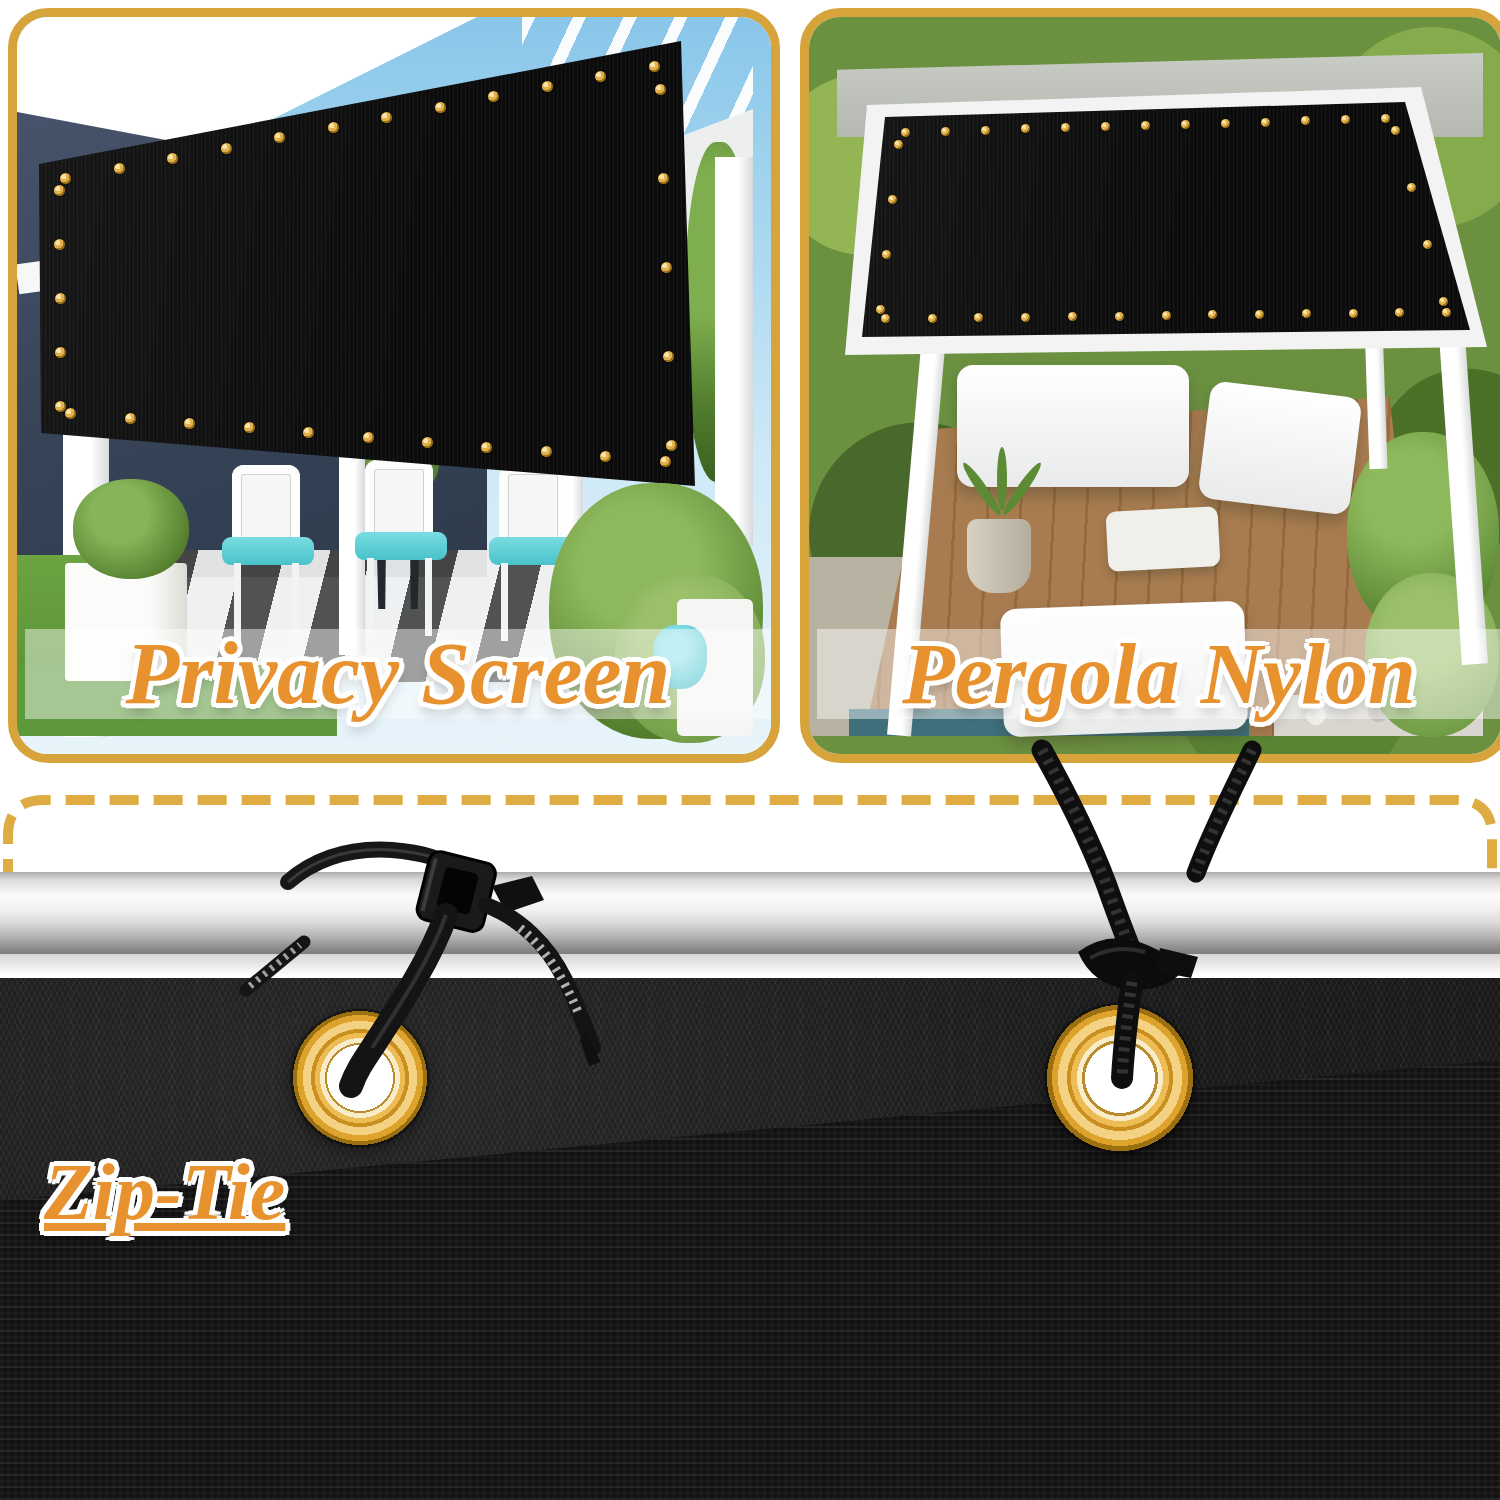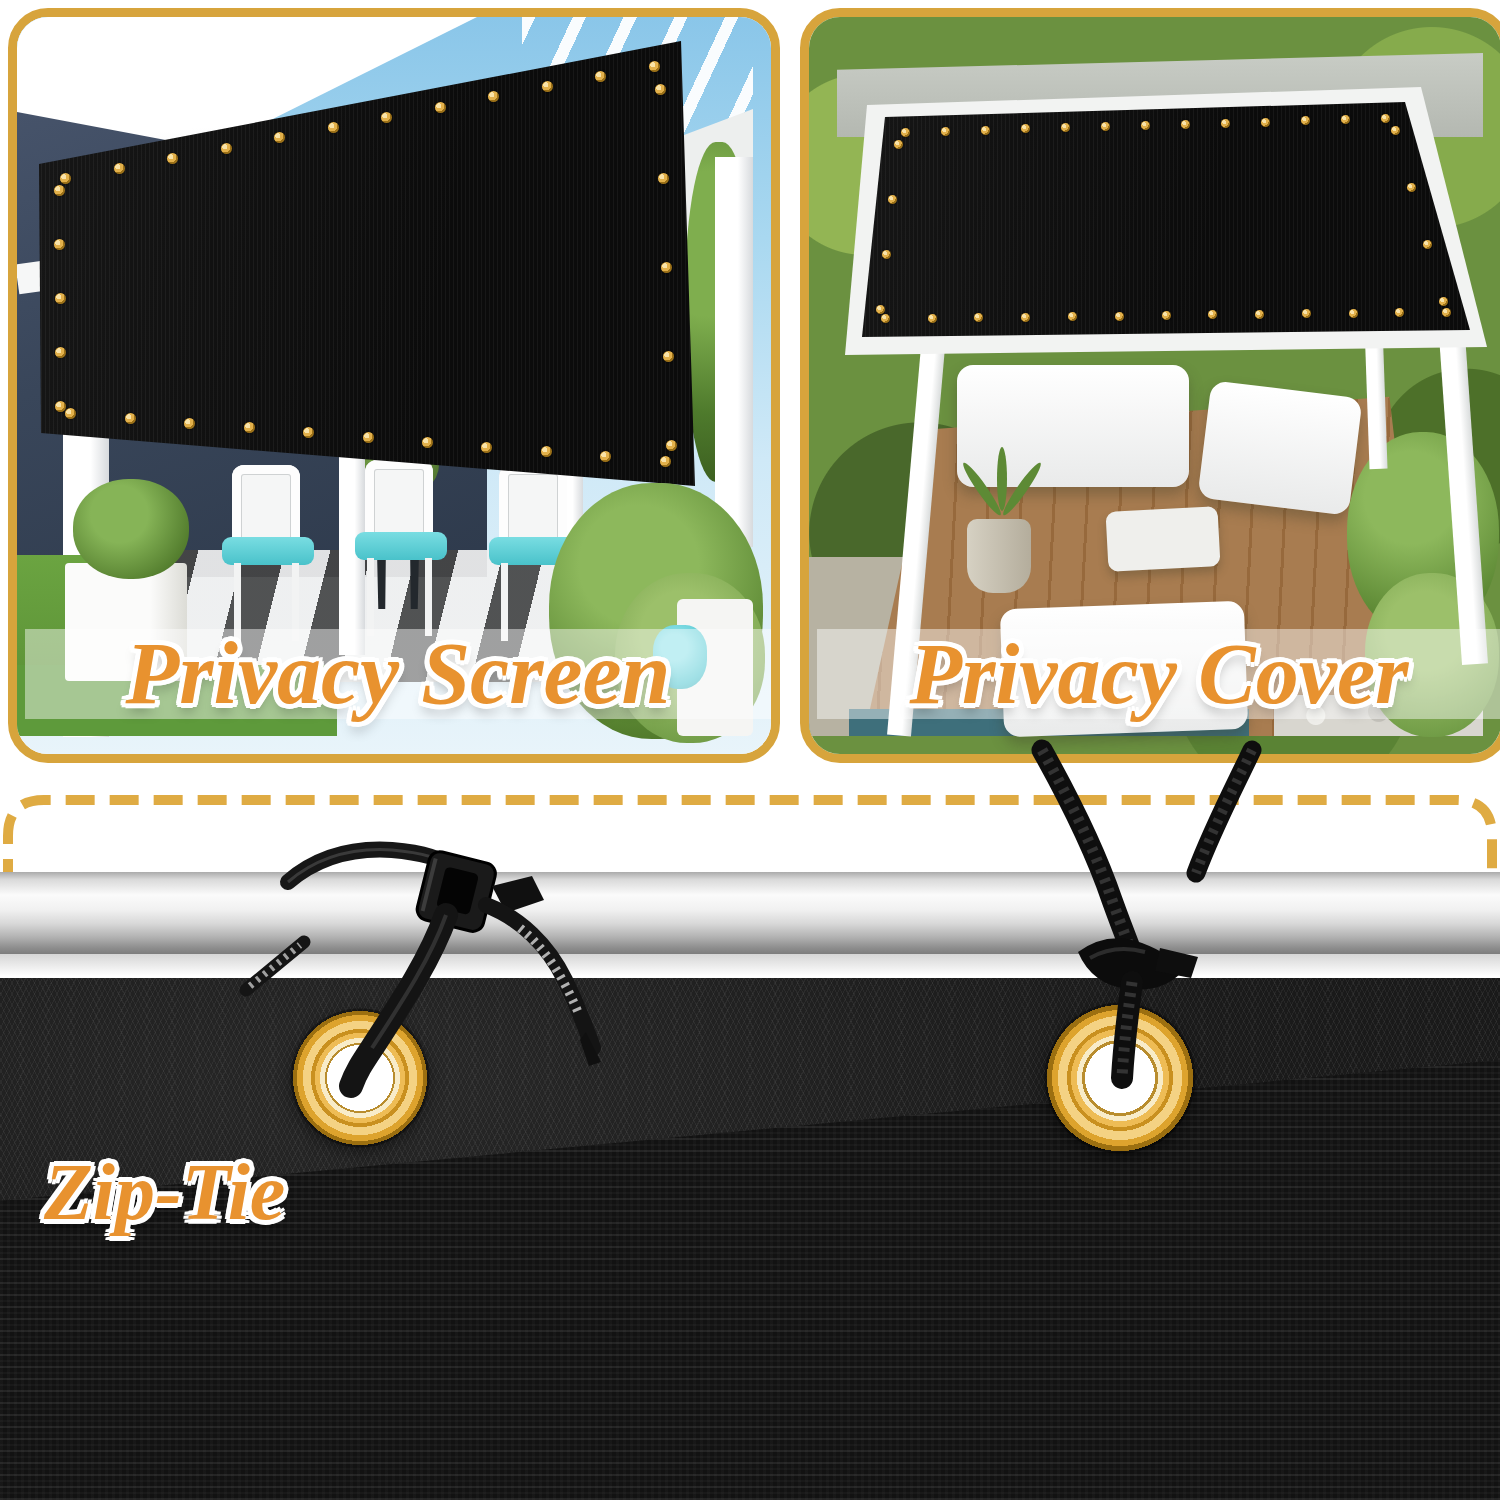--- a/index.html
+++ b/index.html
@@ -136,21 +136,21 @@
         clip-path:polygon(0 32%,100% 0,100% 100%,0 100%);}
   .grommet{z-index:5;filter:drop-shadow(0 5px 8px rgba(0,0,0,.45));}
   #grommet-left{left:290px;top:1008px;width:140px;height:140px;
         background:radial-gradient(circle,#ffffff 0 33px,#b98d2e 33px 35px,#f8ecc9 35px 40px,#eebc55 40px 45px,#c9901f 45px 49px,#f4d283 49px 57px,#dda32d 57px 63px,#9c6f10 63px 67px,rgba(0,0,0,.35) 67px 69px,rgba(0,0,0,0) 70px);}
   #grommet-right{left:1044px;top:1002px;width:152px;height:152px;
         background:radial-gradient(circle,#ffffff 0 35px,#b98d2e 35px 38px,#f8ecc9 38px 43px,#eebc55 43px 49px,#c9901f 49px 53px,#f4d283 53px 62px,#dda32d 62px 68px,#9c6f10 68px 73px,rgba(0,0,0,.35) 73px 75px,rgba(0,0,0,0) 76px);}
   .anno{position:absolute;z-index:7;font:italic 700 80px/80px "Liberation Serif",serif;
         color:var(--orange,#E8922F);white-space:nowrap;
         text-shadow:-5px 0 0 #fff,5px 0 0 #fff,0 -5px 0 #fff,0 5px 0 #fff,
           -4px -4px 0 #fff,4px -4px 0 #fff,-4px 4px 0 #fff,4px 4px 0 #fff,
-          0 8px 10px rgba(0,0,0,.35);}
+          0 8px 10px rgba(0,0,0,.35);text-decoration:underline;}
   #anno-zip{left:44px;top:1152px;}
   #anno-rope{left:768px;top:1152px;}
 </style>
 </head>
 <body>
 
 <div class="canvas">
 
   <div class="panel" id="p1">
     <div class="p-inner">
@@ -289,21 +289,21 @@
           <span class="gdot" style="height: 9px; width: 9px; left: 492.808px; top: 292.385px;"></span>
           <span class="gdot" style="height: 9px; width: 9px; left: 539.577px; top: 291.846px;"></span>
           <span class="gdot" style="height: 9px; width: 9px; left: 586.346px; top: 291.308px;"></span>
           <span class="gdot" style="height: 9px; width: 9px; left: 633.115px; top: 290.769px;"></span>
           <span class="gdot" style="height: 9px; width: 9px; left: 84.625px; top: 123px;"></span>
           <span class="gdot" style="height: 9px; width: 9px; left: 78.875px; top: 178px;"></span>
           <span class="gdot" style="height: 9px; width: 9px; left: 73.125px; top: 233px;"></span>
           <span class="gdot" style="height: 9px; width: 9px; left: 67.375px; top: 288px;"></span>
         </div>
       <div class="caption-band">
-        <span class="caption">Privacy Cover</span>
+        <span class="caption">Pergola Nylon</span>
       </div>
     </div>
   </div>
 
   <svg class="svg-layer" id="svg-dash" viewBox="0 0 1500 1500">
     <path class="dash-path" d="M 8 888 L 8 836 Q 8 800 44 800 L 1456 800 Q 1492 800 1492 836 L 1492 888"></path>
   </svg>
 
   <div class="abs pole"></div>
   <div class="abs pole-shadow"></div>

